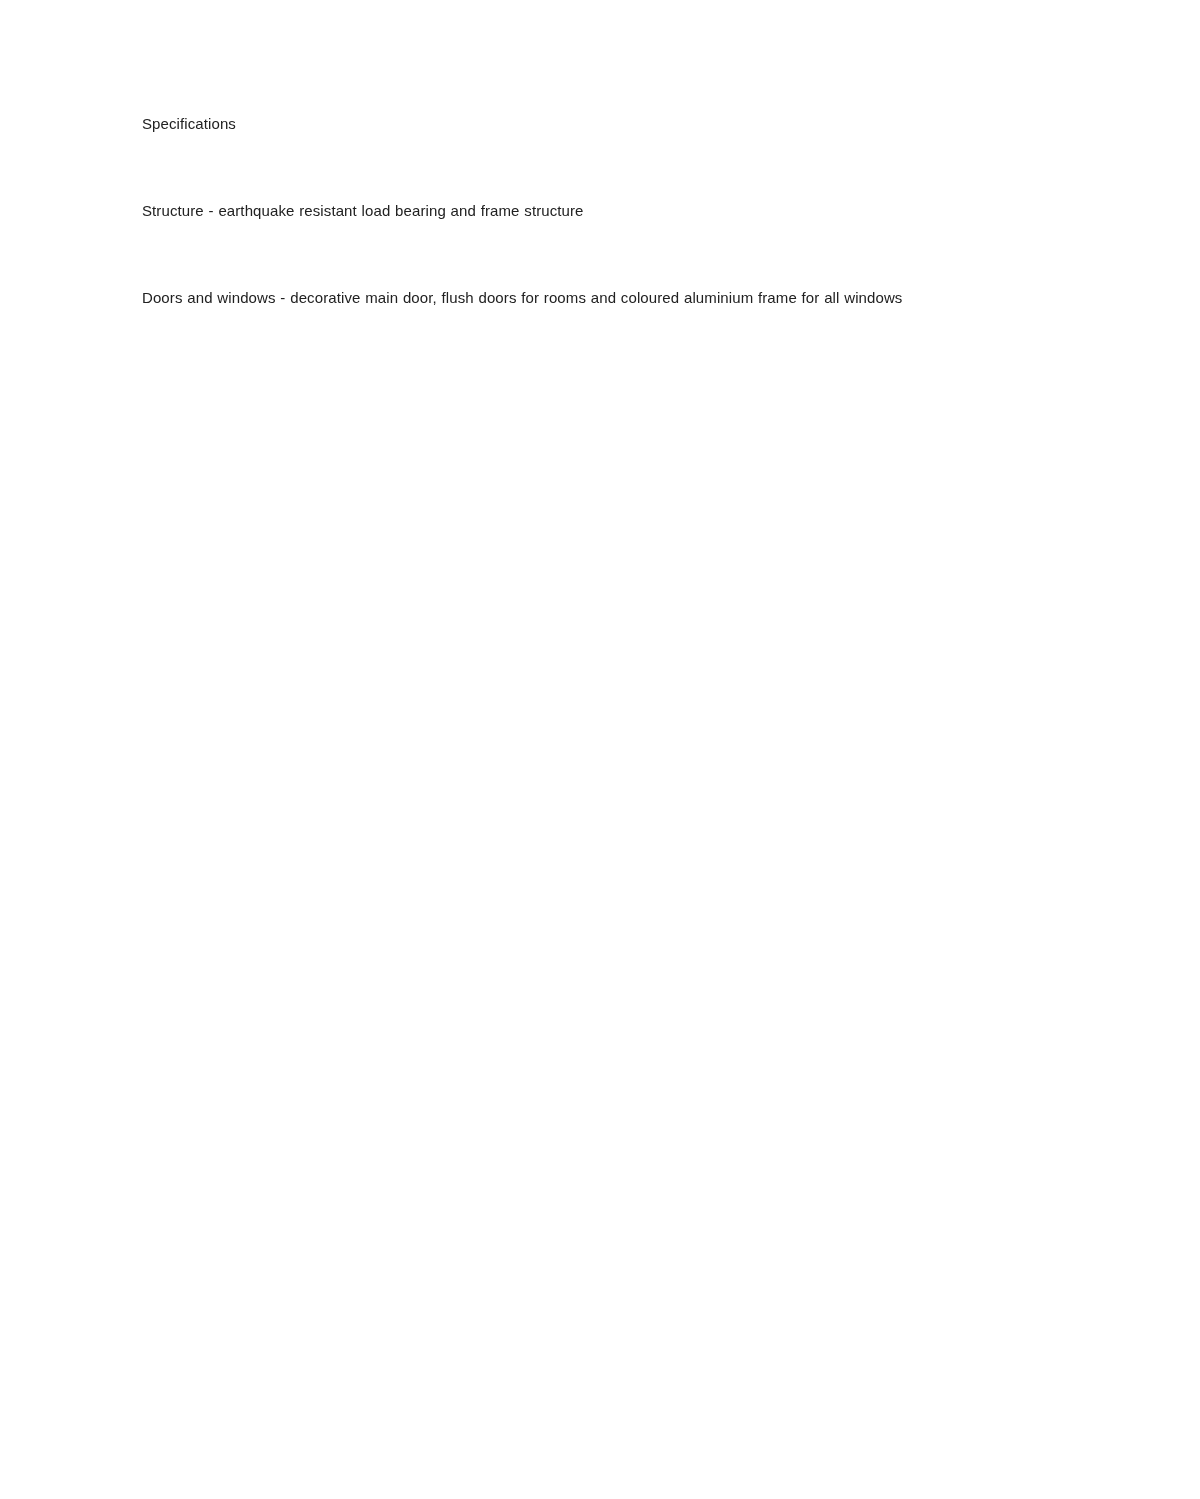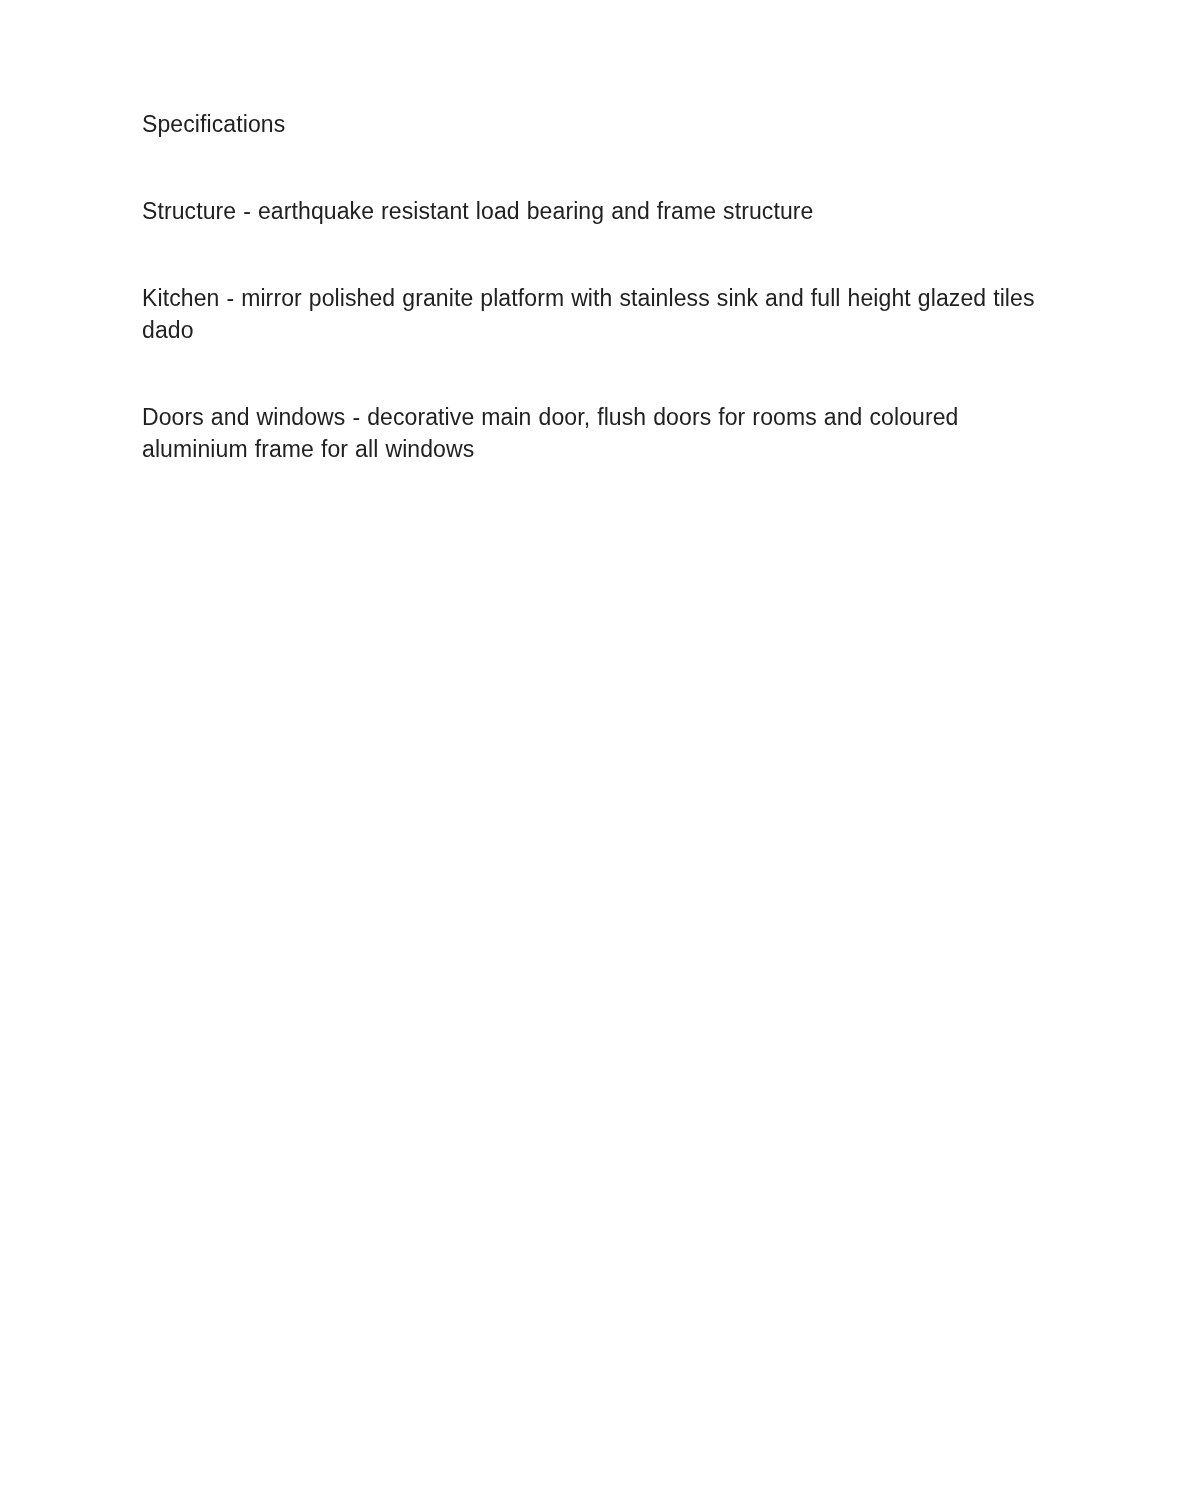--- a/index.html
+++ b/index.html
@@ -15,32 +15,31 @@
     overflow: hidden;
   }
   .page {
     box-sizing: border-box;
     width: 1200px;
     height: 1499px;
     padding: 108px 142px 0 142px;
     background: #ffffff;
   }
   .para {
-    font-size: 23px;
+    font-size: 15px;
     line-height: 32px;
     margin: 0 0 55px 0;
     max-width: 916px;
     letter-spacing: 0.1px;
     word-spacing: 0.5px;
   }
   .para.title {
     margin-bottom: 55px;
   }
 </style>
 </head>
 <body>
 
 <div class="page">
   <p class="para title">Specifications</p>
   <p class="para">Structure - earthquake resistant load bearing and frame structure</p>
-  <p class="para">Kitchen - mirror polished granite platform with stainless sink and full height glazed tiles dado</p>
   <p class="para">Doors and windows - decorative main door, flush doors for rooms and coloured aluminium frame for all windows</p>
 </div>
 
 </body></html>

